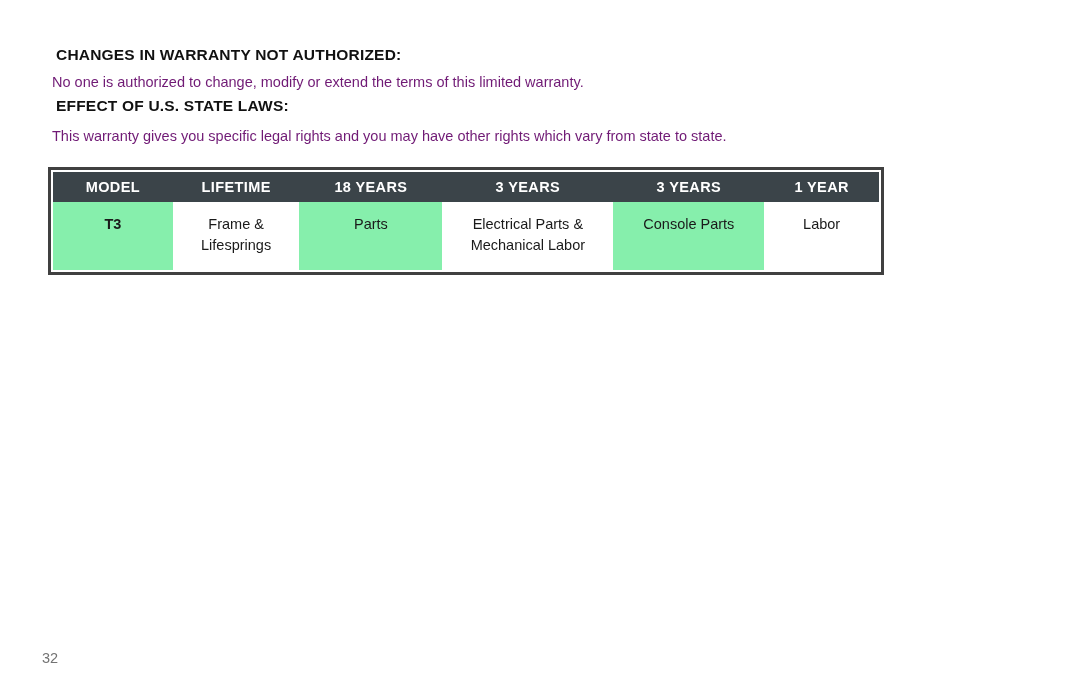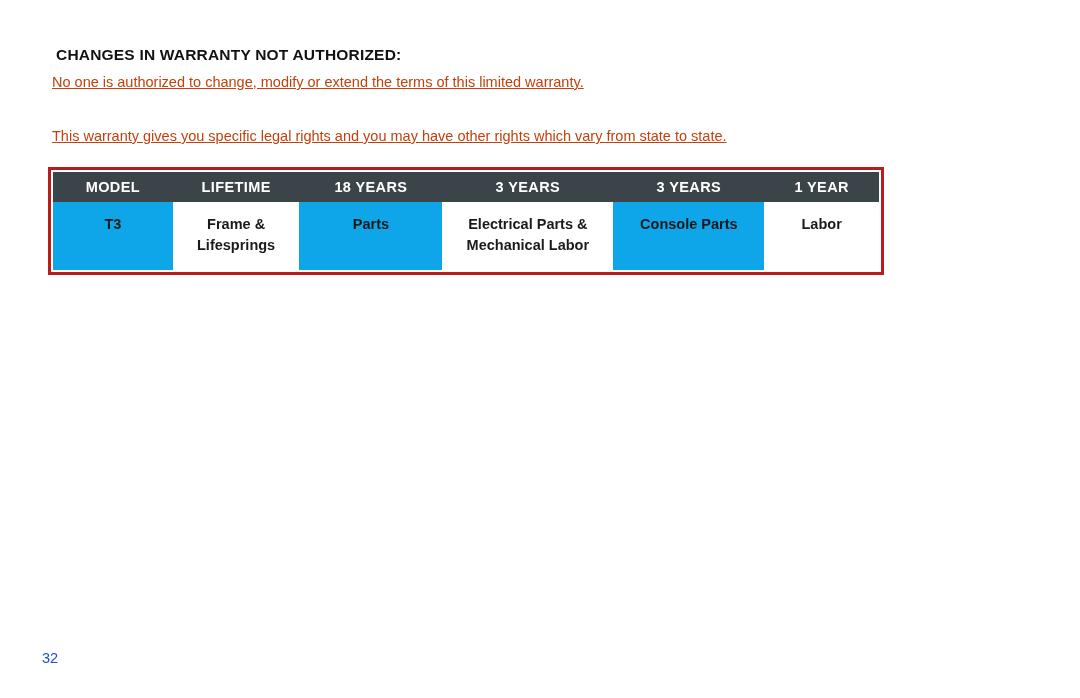--- a/index.html
+++ b/index.html
@@ -32,39 +32,38 @@
     font-weight: bold;
     letter-spacing: 0.2px;
     color: #111111;
     white-space: nowrap;
   }
   .body-text {
     position: absolute;
     left: 52px;
     font-size: 14.5px;
     font-weight: normal;
-    color: #c2410c;
+    color: #701a75;
     white-space: nowrap;
-    text-decoration: underline;
   }
 
   #heading-changes { top: 46px; }
   #para-changes    { top: 74px; }
   #heading-effect  { top: 97px; }
   #para-effect     { top: 128px; }
 
   
   .table-wrap {
     position: absolute;
     left: 48px;
     top: 167px;
     width: 836px;
     height: 108px;
     box-sizing: border-box;
-    border: 3px solid #b91c1c;
+    border: 3px solid #404040;
     background: #ffffff;
     padding: 2px;
   }
   .warranty-table {
     width: 100%;
     height: 100%;
     border-collapse: collapse;
     table-layout: fixed;
   }
   .warranty-table thead th {
@@ -75,60 +74,61 @@
     letter-spacing: 0.4px;
     height: 30px;
     padding: 0;
     text-align: center;
     vertical-align: middle;
     white-space: nowrap;
     border: 0;
   }
   .warranty-table tbody td {
     font-size: 14.5px;
-    font-weight: bold;
+    font-weight: normal;
     color: #1a1a1a;
     text-align: center;
     vertical-align: top;
     padding-top: 12px;
     line-height: 21px;
     border: 0;
     background: #ffffff;
   }
-  .warranty-table tbody td.shade { background: #0ea5e9; }
+  .warranty-table tbody td.shade { background: #86efac; }
   .warranty-table tbody td.model-cell { font-weight: bold; }
 
   
   col.c1 { width: 119px; }
   col.c2 { width: 126px; }
   col.c3 { width: 142px; }
   col.c4 { width: 170px; }
   col.c5 { width: 150px; }
   col.c6 { width: 114px; }
 
   .cell-line { display: block; }
 
   
   #page-number {
     position: absolute;
     left: 42px;
     top: 650px;
     font-size: 14.5px;
-    color: #1d4ed8;
+    color: #737373;
   }
 </style>
 </head>
 <body>
 
 <div class="page">
 
   <div class="section-heading" id="heading-changes">CHANGES IN WARRANTY NOT AUTHORIZED:</div>
 
   <div class="body-text" id="para-changes">No one is authorized to change, modify or extend the terms of this limited warranty.</div>
 
+  <div class="section-heading" id="heading-effect">EFFECT OF U.S. STATE LAWS:</div>
 
   <div class="body-text" id="para-effect">This warranty gives you specific legal rights and you may have other rights which vary from state to state.</div>
 
   <div class="table-wrap">
     <table class="warranty-table">
       <colgroup>
         <col class="c1">
           <col class="c2">
           <col class="c3">
         <col class="c4">

